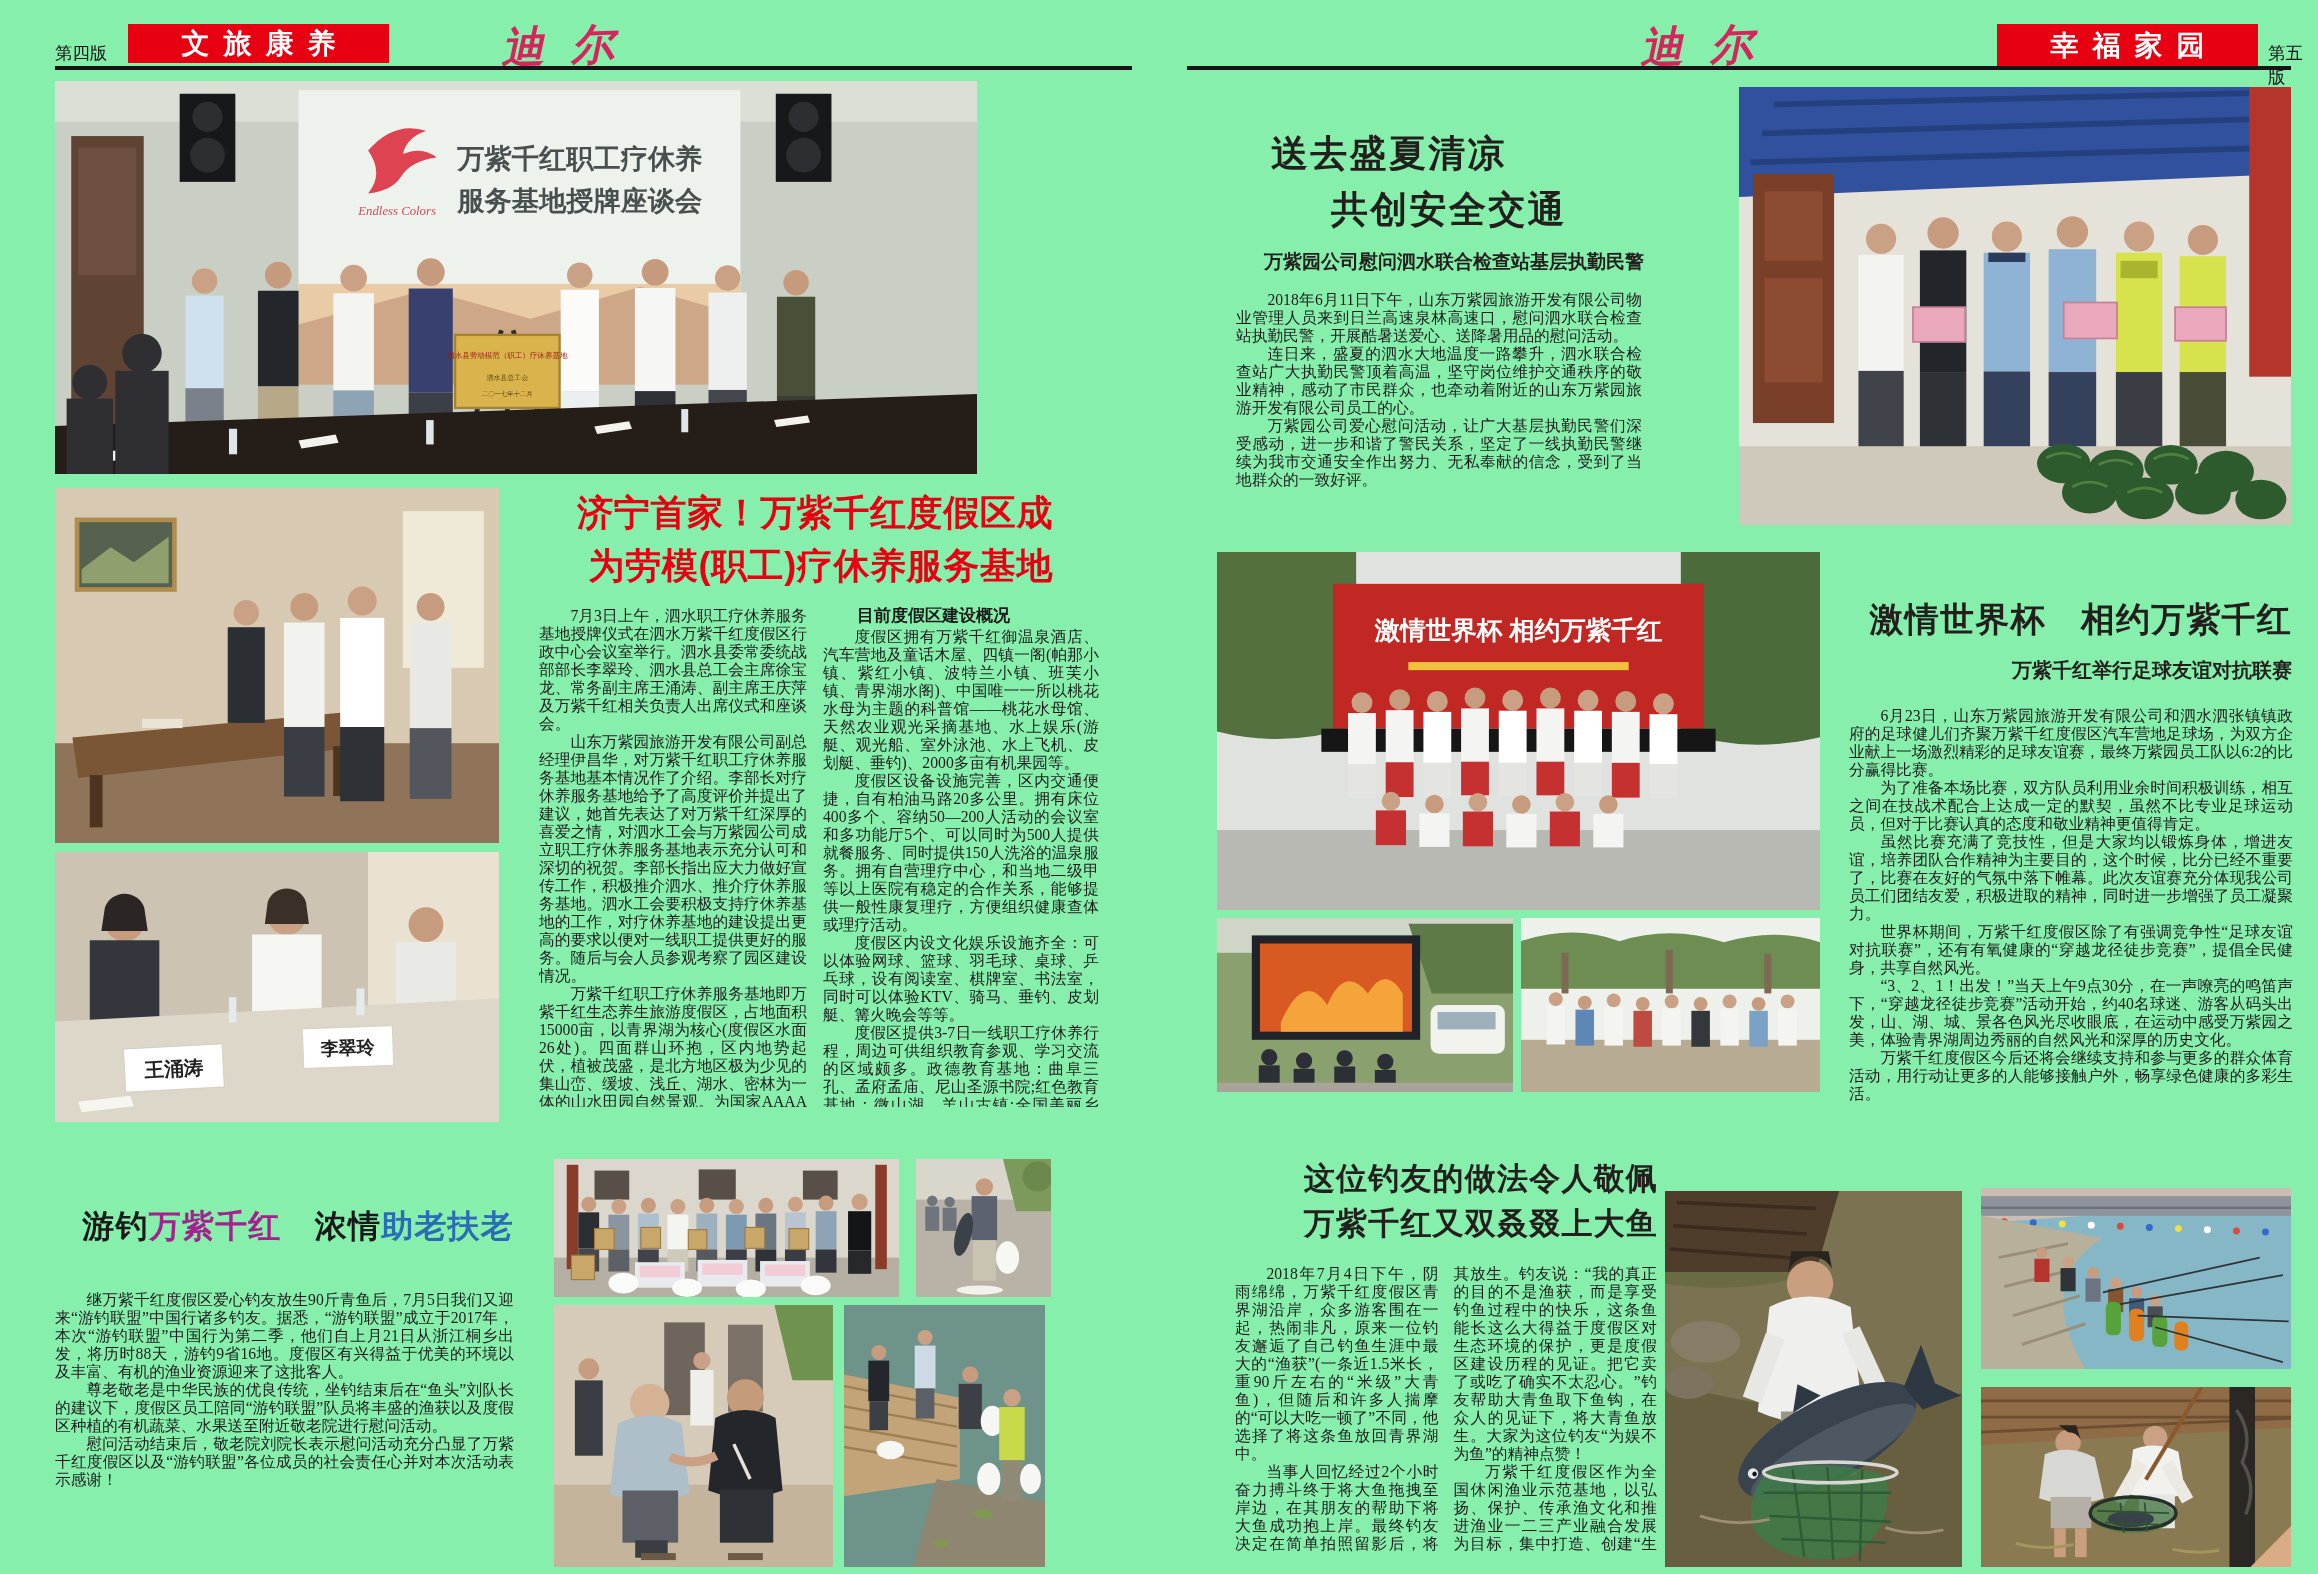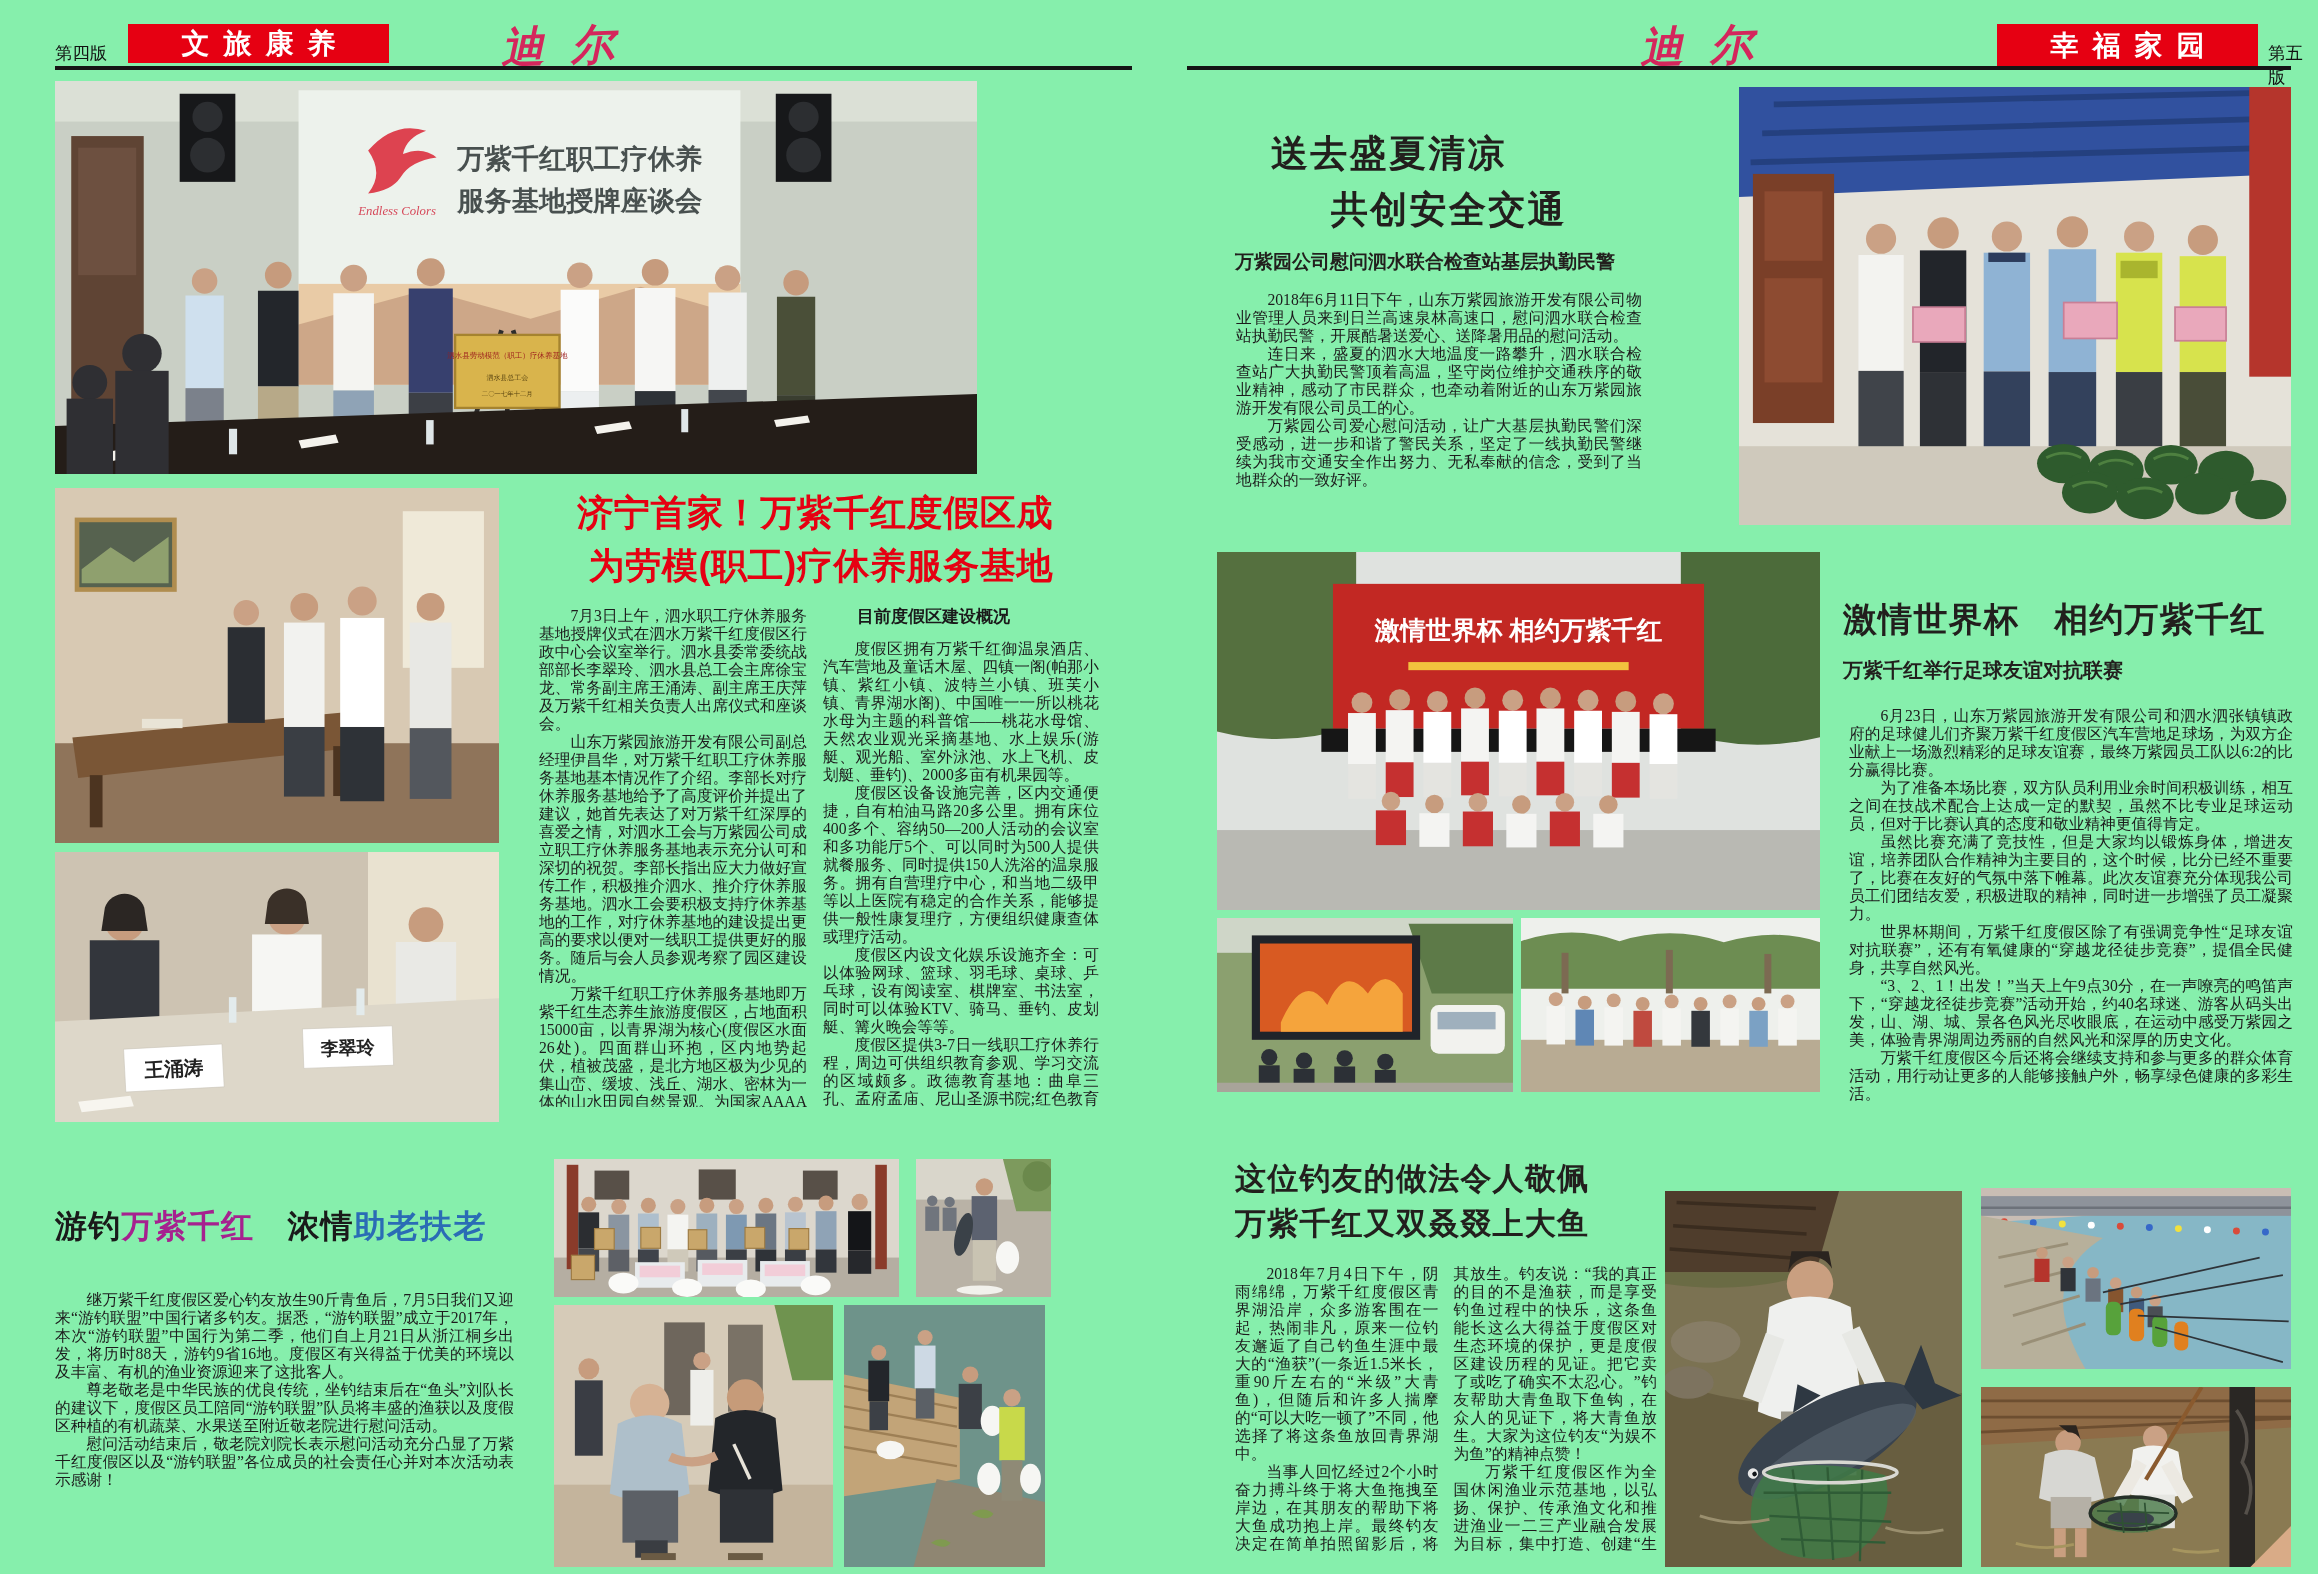--- a/index.html
+++ b/index.html
@@ -11,25 +11,25 @@
   .section-box{background:#e60012;color:#fff;font-family:"Liberation Sans",sans-serif;
                font-weight:bold;font-size:28px;display:flex;align-items:center;justify-content:center;
                letter-spacing:14px;text-indent:14px}
   .masthead{font-size:43px;font-weight:bold;font-style:italic;color:#d4265c;
             letter-spacing:27px;transform:rotate(-2deg);font-family:"Liberation Serif",serif}
   .rule{background:#151515;height:4px}
   .headline-red div{color:#e60012;font-family:"Liberation Sans",sans-serif;font-weight:900;
             font-size:36px;line-height:53px;text-align:right;letter-spacing:0.6px}
   .cn-body p{font-size:15.7px;line-height:18px;text-align:justify;text-indent:2em;color:#1c1c1c}
   .cn-body{overflow:hidden}
-  .subhead{font-family:Liberation Serif, serif;font-weight:bold;font-size:17px;
-           line-height:20px;text-indent:2em;margin-bottom:13px}
+  .subhead{font-family:Liberation Mono, monospace;font-weight:bold;font-size:17px;
+           line-height:20px;text-indent:2em;margin-bottom:1px}
   .hl-sans{font-family:"Liberation Sans",sans-serif;font-weight:900;color:#221f1d}
   .hl-serif{font-family:"Liberation Serif",serif;font-weight:900;color:#221f1d}
-  .center{text-align:left}
+  .center{text-align:right}
   .cols2{column-count:2;column-gap:15px}
   .ph{position:absolute;overflow:hidden;background:#d8d8d2}
   .ph svg{display:block;width:100%;height:100%}
 </style>
 </head>
 <body>
 
 <div id="canvas">
 
   <div class="abs page-label" style="left:55px;top:41px">第四版</div>

